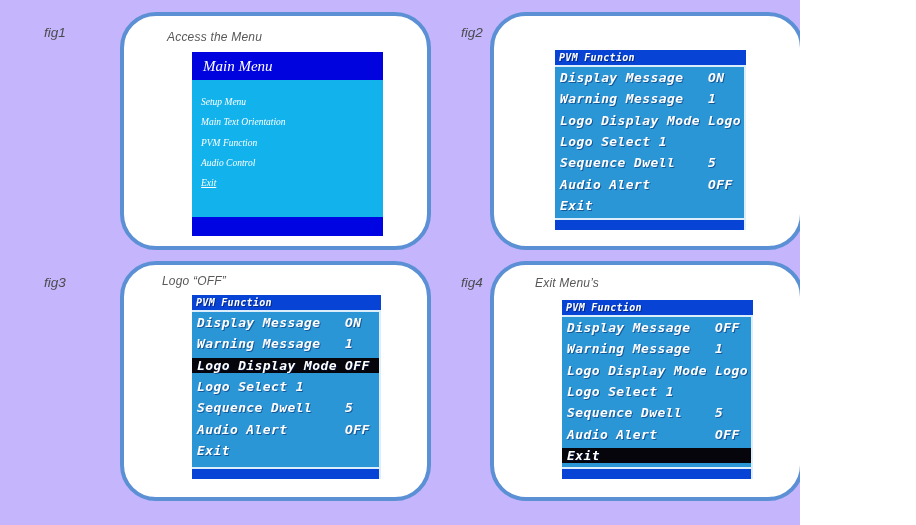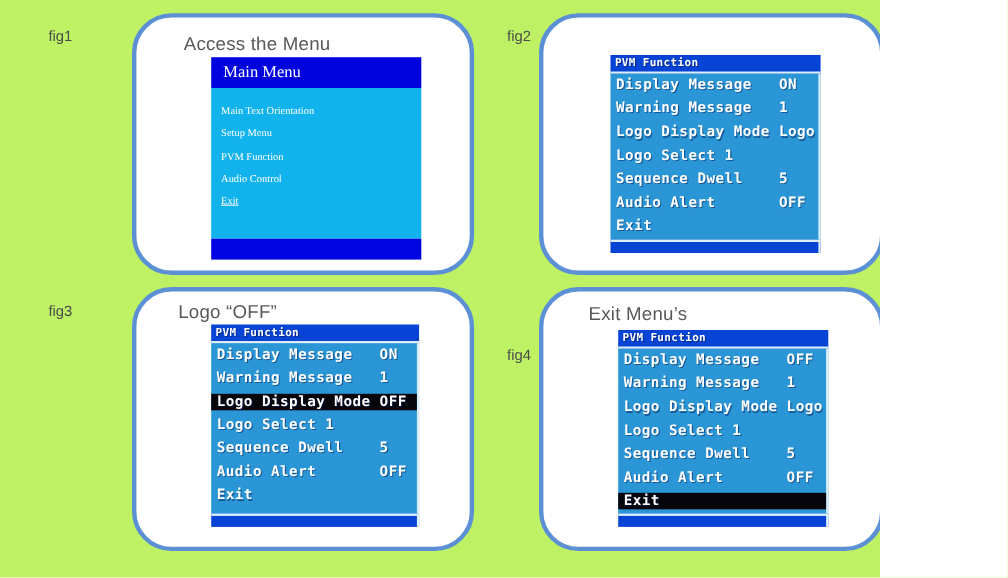--- a/index.html
+++ b/index.html
@@ -1,38 +1,39 @@
 <!DOCTYPE html>
 <html><head>
 <meta charset="utf-8">
 <style>
   * { box-sizing: border-box; margin: 0; padding: 0; }
   html, body { background: #ffffff; }
   .canvas {
     position: relative;
     width: 800px;
     height: 525px;
-    background: #bef264;
+    background: #c4b5fd;
     font-family: "Liberation Sans", sans-serif;
     overflow: hidden;
+    font-style: italic;
   }
   .fig-label {
     position: absolute;
     font-size: 13.5px;
     color: #4b4b4d;
   }
   .panel {
     position: absolute;
     border: 4px solid #5b90d5;
     border-radius: 36px;
     background: #ffffff;
   }
   .caption {
     position: absolute;
-    font-size: 17px;
+    font-size: 12px;
     color: #58585a;
     letter-spacing: 0.2px;
   }
   .osd {
     position: absolute;
     display: flex;
     flex-direction: column;
   }
   .osd-row { display: flex; align-items: center; white-space: pre; }
 
@@ -93,21 +94,21 @@
     background: #0743d4;
     height: 12px;
     border-top: 2px solid #dceef9;
     border-right: 2px solid #dceef9;
   }
 
   
   .l1 { left: 44px;  top: 25px; }
   .l2 { left: 461px; top: 25px; }
   .l3 { left: 44px;  top: 275px; }
-  .l4 { left: 461px; top: 275px; margin-top: 40px; }
+  .l4 { left: 461px; top: 275px; }
 
   .p1 { left: 120px; top: 12px;  width: 311px; height: 238px; }
   .p2 { left: 490px; top: 12px;  width: 314px; height: 238px; }
   .p3 { left: 120px; top: 261px; width: 311px; height: 240px; }
   .p4 { left: 490px; top: 261px; width: 314px; height: 240px; }
 
   .c1 { left: 167px; top: 30px; }
   .c2 { left: 534px; top: 31px; }
   .c3 { left: 162px; top: 274px; }
   .c4 { left: 535px; top: 276px; }
@@ -121,22 +122,22 @@
 <body>
 
 <div class="canvas">
 
   <div class="fig-label l1">fig1</div>
   <div class="panel p1"></div>
   <div class="caption c1">Access the Menu</div>
   <div class="osd osd-main o1">
     <div class="osd-header">Main Menu</div>
     <div class="osd-body">
+        <div class="osd-row">Setup Menu</div>
         <div class="osd-row">Main Text Orientation</div>
-        <div class="osd-row">Setup Menu</div>
         <div class="osd-row">PVM Function</div>
         <div class="osd-row">Audio Control</div>
         <div class="osd-row u">Exit</div>
       </div>
     <div class="osd-footer"></div>
   </div>
 
   <div class="fig-label l2">fig2</div>
   <div class="panel p2"></div>
   <div class="osd osd-pvm o2">

